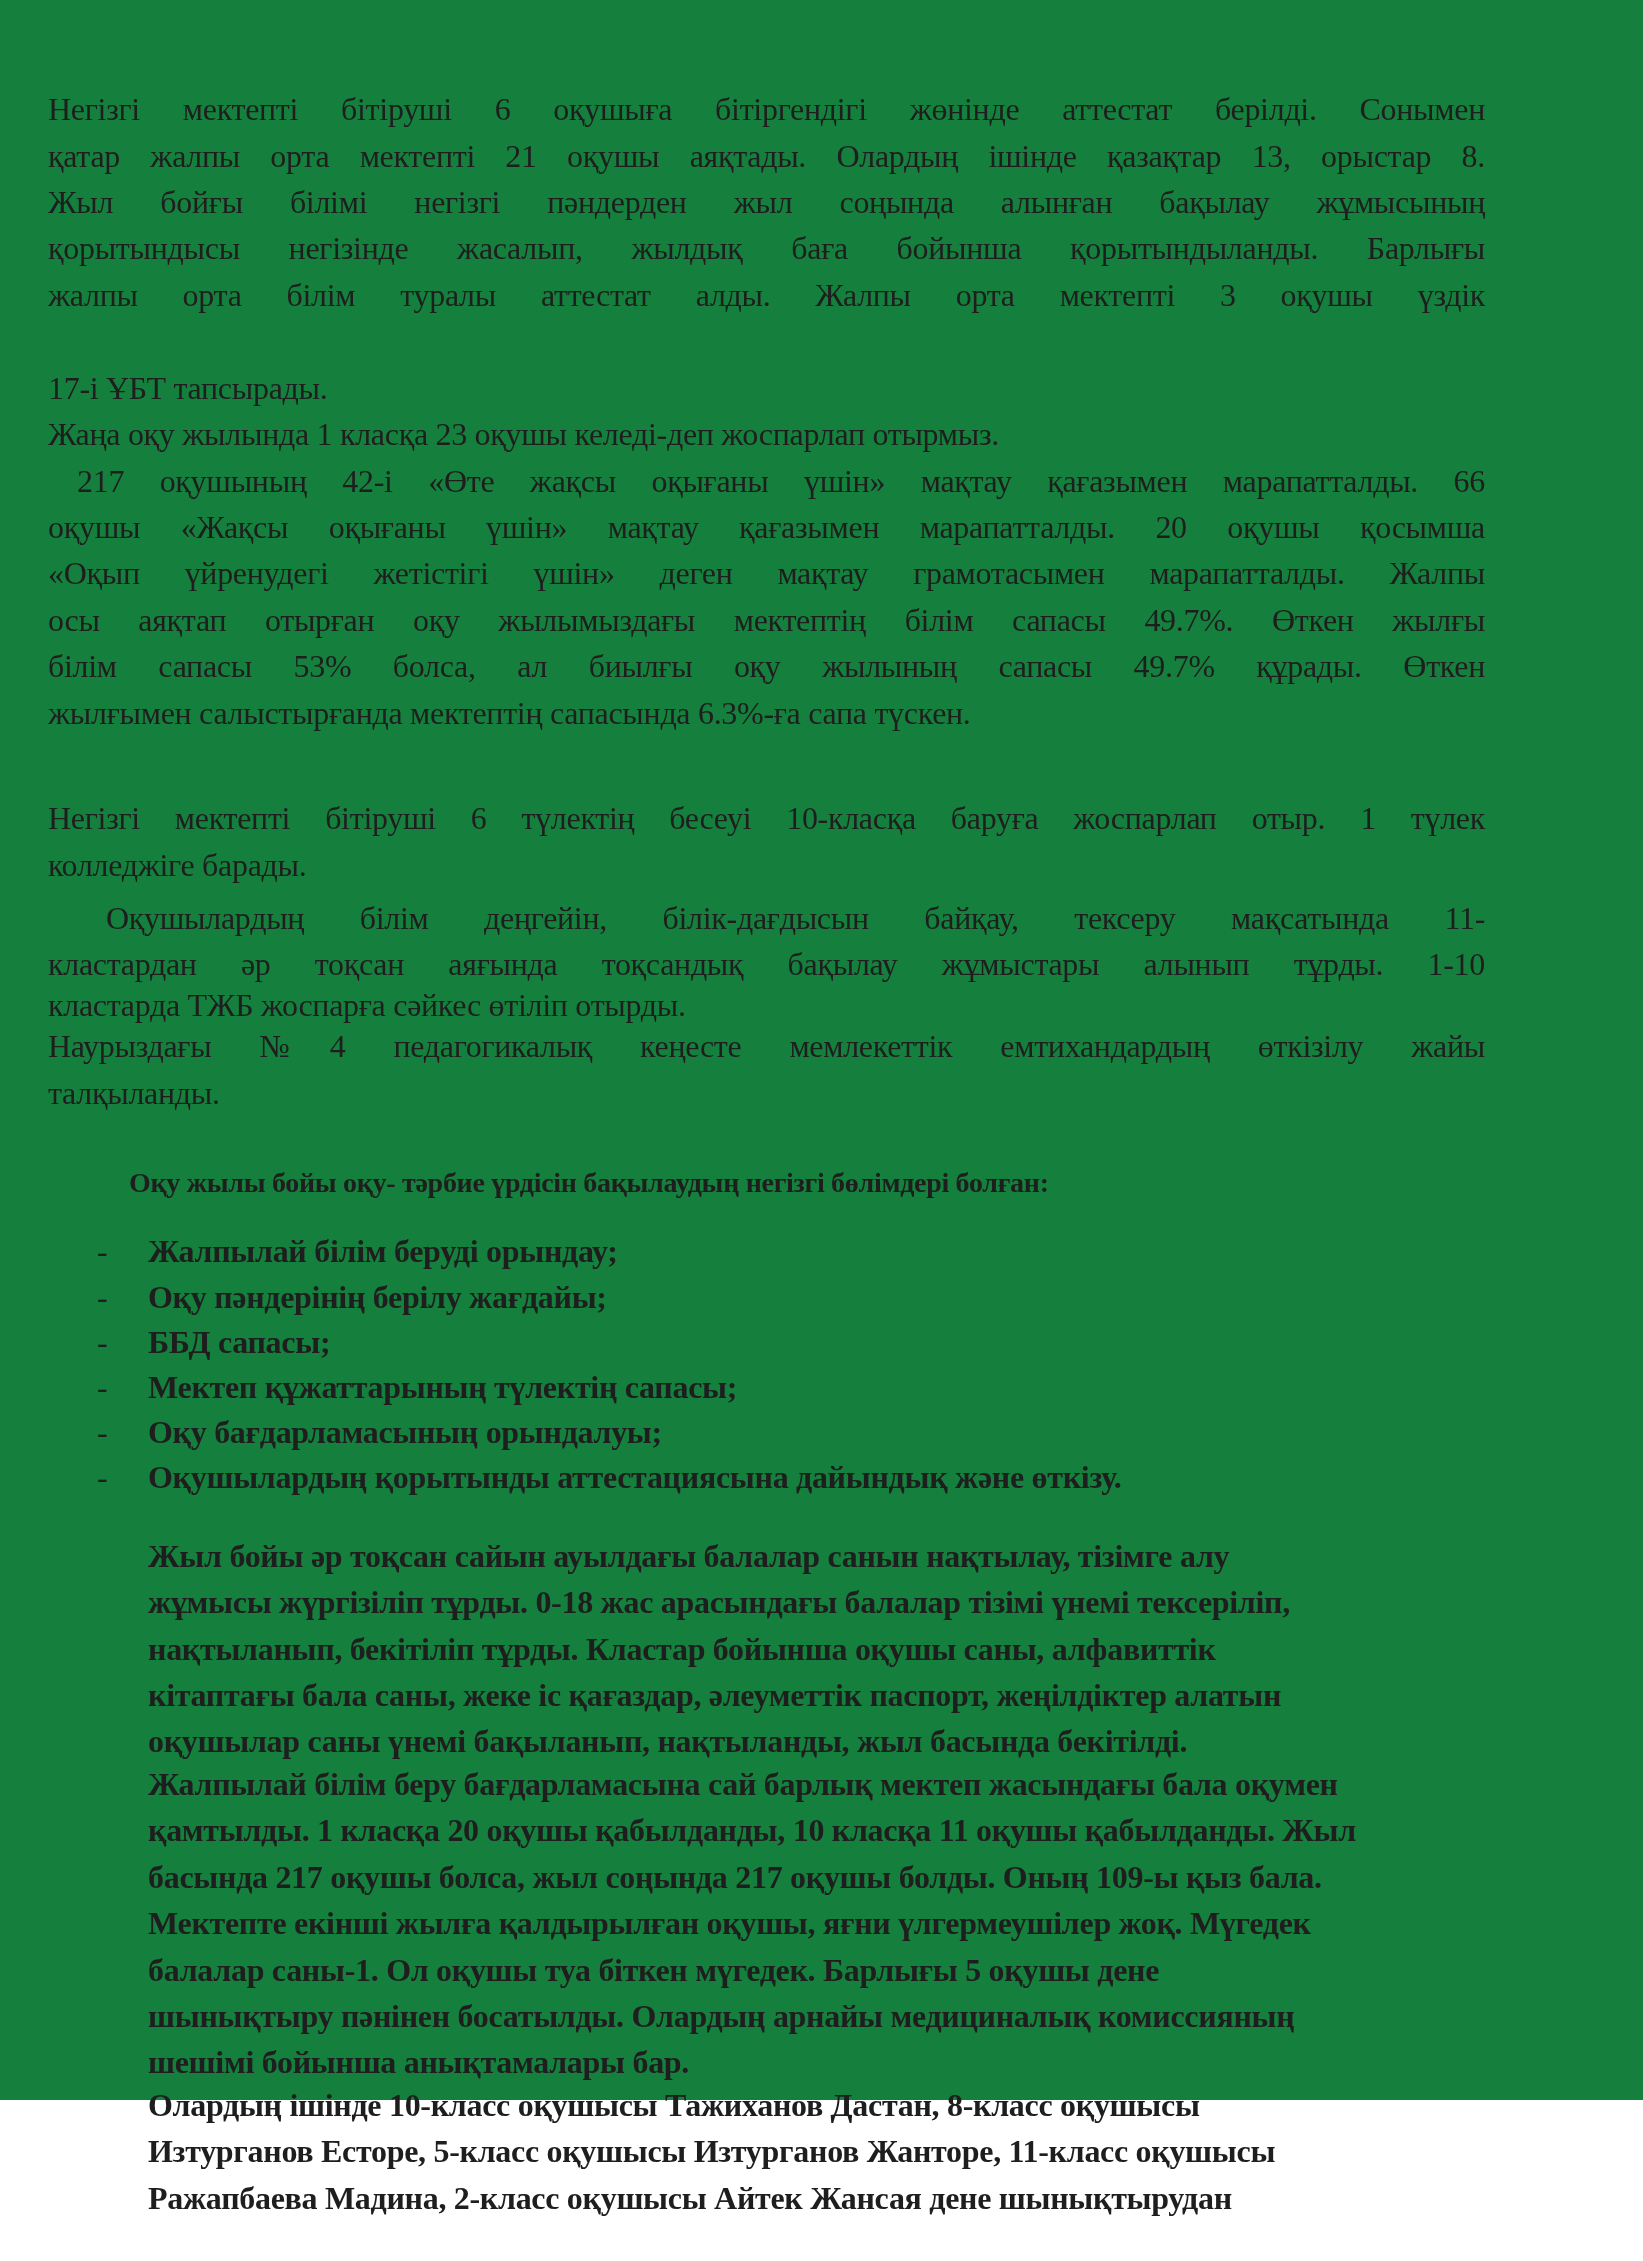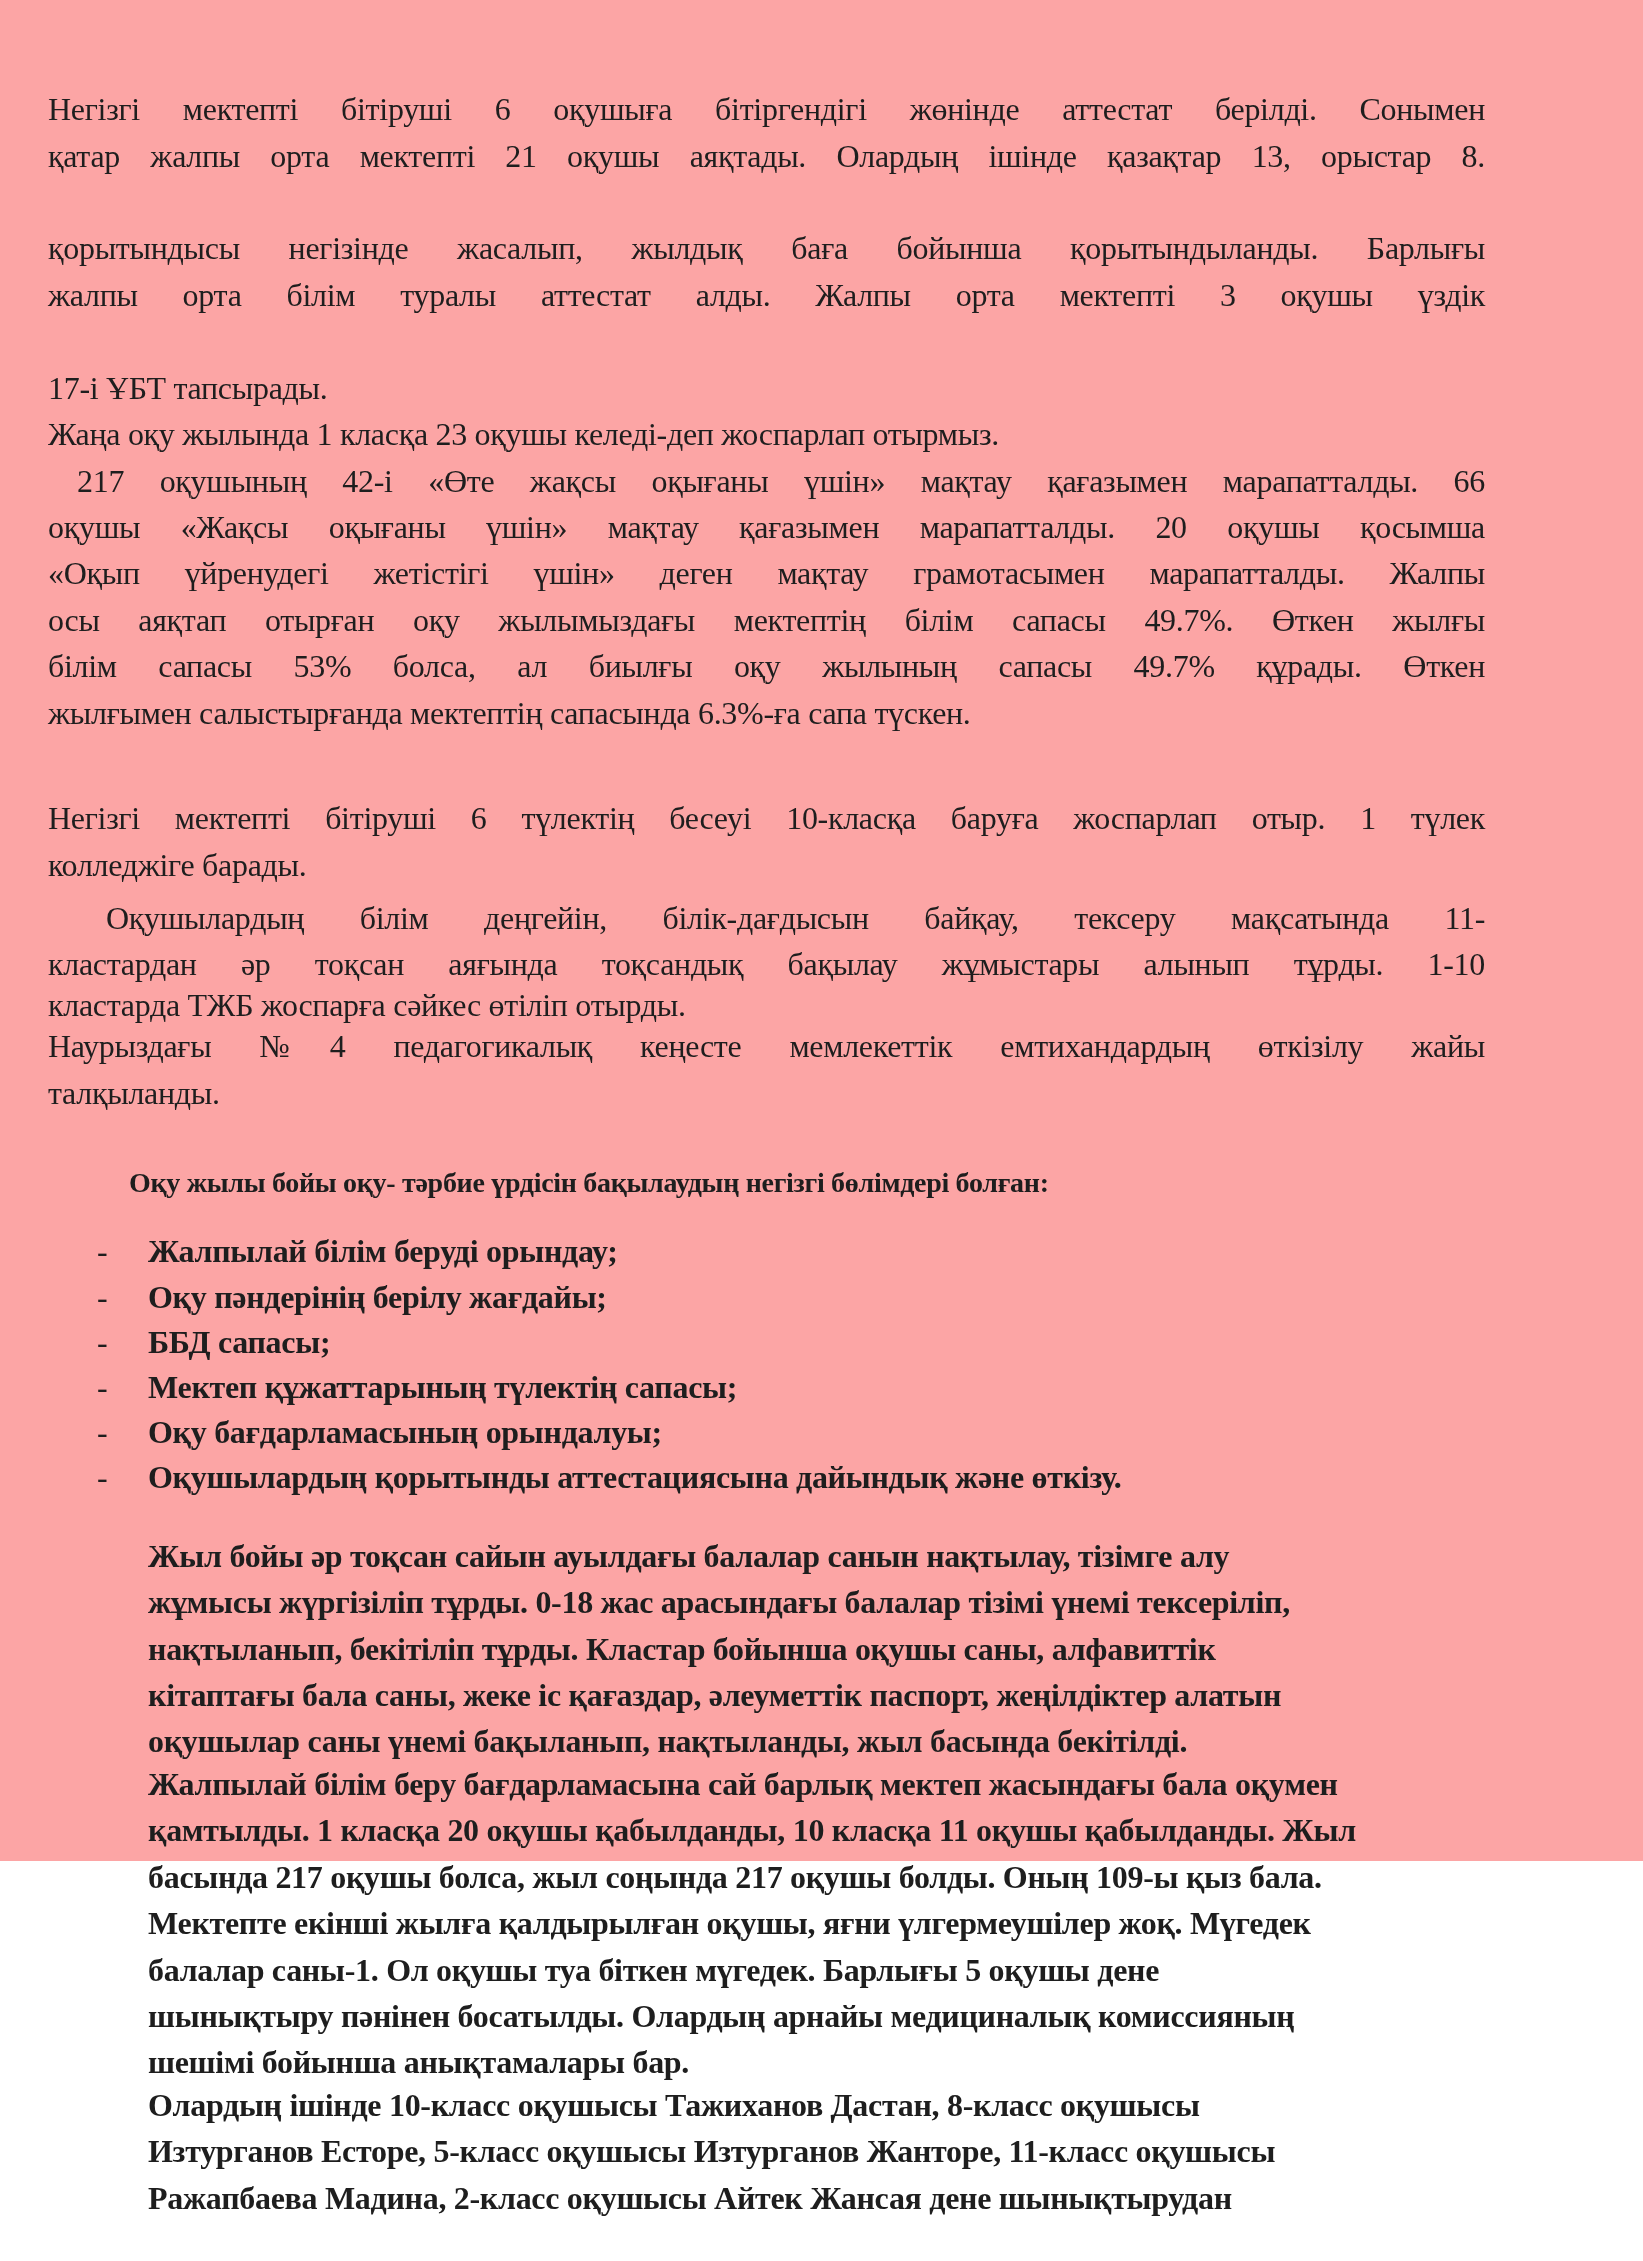--- a/index.html
+++ b/index.html
@@ -1,32 +1,33 @@
 <!DOCTYPE html>
 <html style="font-size:10.3px"><head>
 <meta charset="utf-8">
 <style>
   html, body { margin: 0; padding: 0; background: #ffffff; }
   body { width: 1644px; height: 2261px; position: relative; overflow: hidden;
          font-family: "Liberation Serif", "DejaVu Serif", serif; color: #1e1e1e; }
-  .page { position: absolute; left: 0; top: 0; width: 1644px; height: 1861px; background: #fca5a5; }
+  .page { position: absolute; left: 0; top: 0; width: 1644px; height: 2100px; background: #15803d; }
   .line { position: absolute; font-size: 32px; line-height: 39px; white-space: nowrap; letter-spacing: -0.3px; }
   .just { text-align: justify; text-align-last: justify; white-space: normal; }
   .wide { left: 48px; width: 1437px; }
   .list-text { left: 148px; font-weight: bold; }
   .heading { position: absolute; left: 129px; font-size: 28px; font-weight: bold; line-height: 39px; white-space: nowrap; letter-spacing: -0.3px; }
   .dash { position: absolute; left: 97px; font-size: 32px; line-height: 39px; }
 </style>
 </head>
 <body>
 
 <div class="page">
 
   <div class="line wide just" style="top:90px">Негізгі мектепті бітіруші 6 оқушыға бітіргендігі  жөнінде аттестат берілді.  Сонымен</div>
   <div class="line wide just" style="top:137px">қатар жалпы орта мектепті 21 оқушы аяқтады. Олардың ішінде қазақтар 13, орыстар 8.</div>
+  <div class="line wide just" style="top:183px">Жыл бойғы білімі негізгі пәндерден жыл соңында алынған бақылау жұмысының</div>
   <div class="line wide just" style="top:229px">қорытындысы негізінде жасалып, жылдық баға бойынша қорытындыланды. Барлығы</div>
   <div class="line wide just" style="top:276px">жалпы орта білім туралы аттестат алды. Жалпы орта мектепті 3 оқушы үздік</div>
   <div class="line" style="top:369px; left:48px">17-і ҰБТ тапсырады.</div>
   <div class="line" style="top:415px; left:48px">Жаңа оқу жылында 1 класқа 23 оқушы келеді-деп жоспарлап отырмыз.</div>
   <div class="line just" style="top:462px; left:77px; width:1408px">  217 оқушының 42-і «Өте жақсы оқығаны үшін» мақтау қағазымен марапатталды. 66</div>
   <div class="line wide just" style="top:508px">оқушы «Жақсы оқығаны үшін» мақтау қағазымен марапатталды.  20 оқушы қосымша</div>
   <div class="line wide just" style="top:554px">«Оқып үйренудегі жетістігі үшін» деген мақтау грамотасымен марапатталды. Жалпы</div>
   <div class="line wide just" style="top:601px">осы аяқтап отырған оқу жылымыздағы мектептің білім сапасы 49.7%. Өткен жылғы</div>
   <div class="line wide just" style="top:647px">білім сапасы 53% болса, ал биылғы оқу жылының сапасы 49.7% құрады. Өткен</div>
   <div class="line" style="top:694px; left:48px">жылғымен салыстырғанда мектептің сапасында 6.3%-ға сапа түскен.</div>

